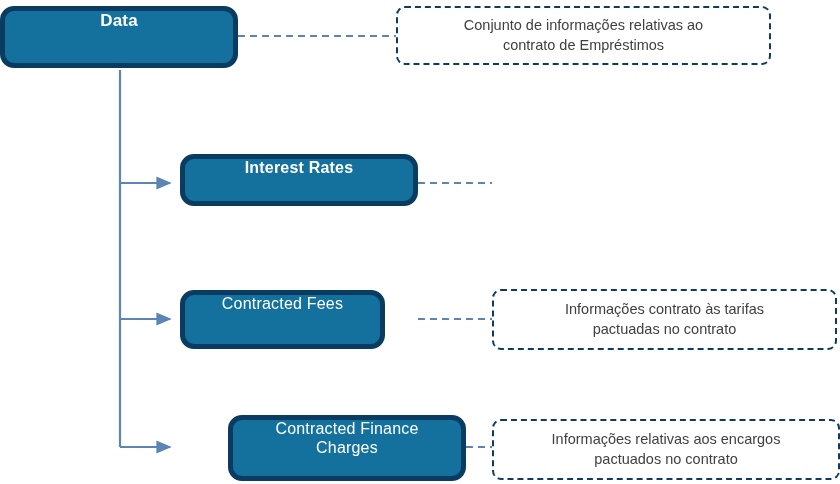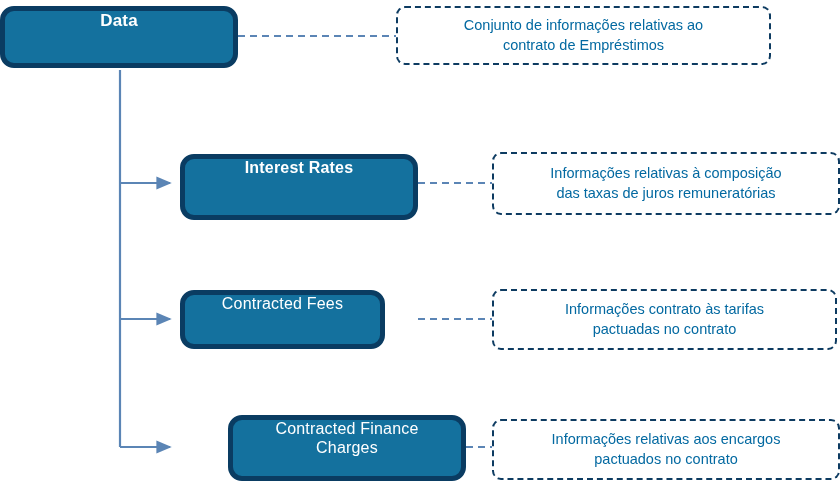--- a/index.html
+++ b/index.html
@@ -59,21 +59,21 @@
     font-weight: normal;
   }
 
   
   .note {
     position: absolute;
     box-sizing: border-box;
     background: #ffffff;
     border: 2px dashed #0d3b61;
     border-radius: 9px;
-    color: #0369a1;
+    color: #404040;
     font-size: 14.5px;
     line-height: 1.32;
     display: flex;
     align-items: center;
     justify-content: center;
     text-align: center;
     z-index: 2;
   }
   .note-label {
     display: block;
@@ -109,26 +109,22 @@
 
   <div class="node root" style="left:0px; top:6px; width:238px; height:62px;">
     <span class="node-label">Data</span>
   </div>
 
   <div class="note" style="left:396px; top:6px; width:375px; height:59px;">
     <span class="note-label">Conjunto de informações relativas ao
 contrato de Empréstimos</span>
   </div>
 
-  <div class="node child" style="left:180px; top:154px; width:238px; height:66px;">
+  <div class="node child" style="left:180px; top:154px; width:238px; height:52px;">
     <span class="node-label">Interest Rates</span>
-  </div>
-  <div class="note" style="left:492px; top:152px; width:348px; height:63px;">
-    <span class="note-label">Informações relativas à composição
-das taxas de juros remuneratórias</span>
   </div>
 
   <div class="node child normal-weight" style="left:180px; top:290px; width:205px; height:59px;">
     <span class="node-label">Contracted Fees</span>
   </div>
   <div class="note" style="left:492px; top:289px; width:345px; height:61px;">
     <span class="note-label">Informações contrato às tarifas
 pactuadas no contrato</span>
   </div>
 

